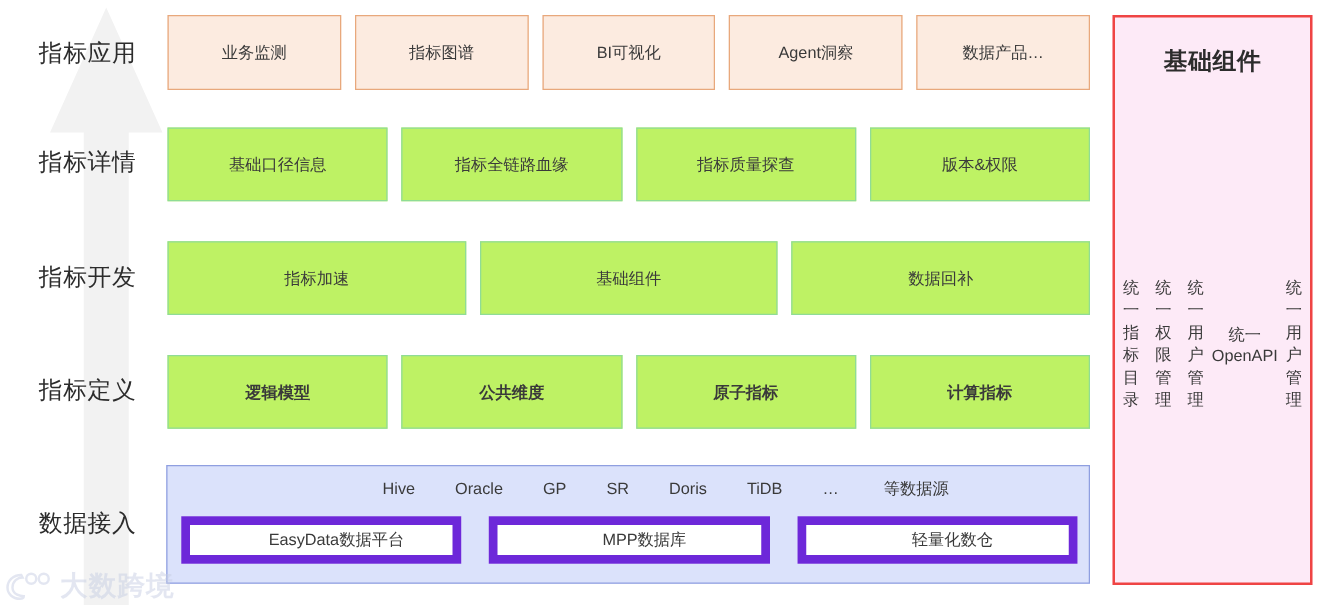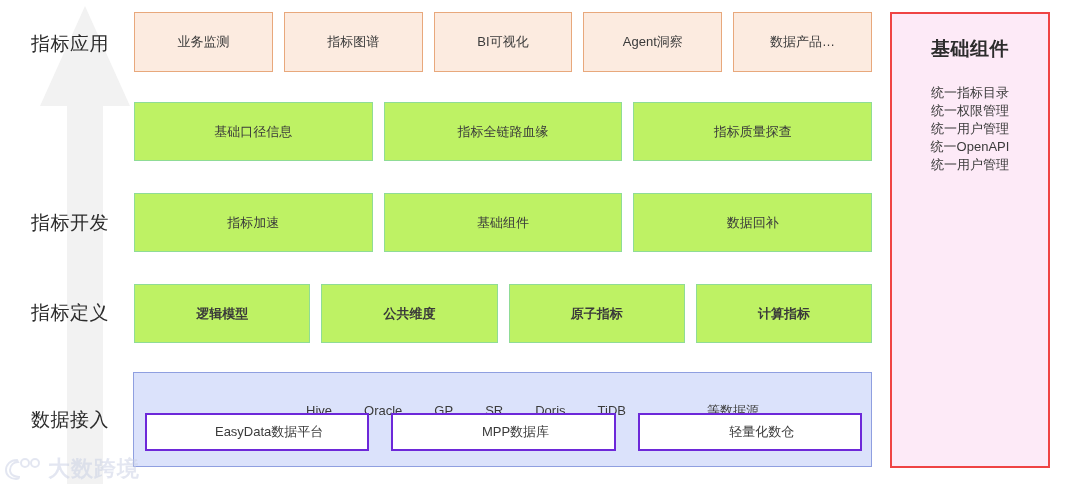--- a/index.html
+++ b/index.html
@@ -92,35 +92,35 @@
     align-items: baseline;
     gap: 32px;
     padding-left: 60px;
     box-sizing: border-box;
   }
   .src-item {
     font-size: 13px;
     color: #3a3a3a;
     white-space: nowrap;
   }
-  .src-item.suffix { margin-left: 4px; margin-top: 20px; }
+  .src-item.suffix { margin-left: 4px; }
 
   .ingest-tiles {
     position: absolute;
     left: 11px;
     top: 40px;
     width: 717px;
     display: flex;
     gap: 22px;
   }
   .tile {
     flex: 1 1 0;
     height: 38px;
     background: #ffffff;
-    border: 2px solid #6d28d9;
+    border: 7px solid #6d28d9;
     box-sizing: border-box;
     display: flex;
     align-items: center;
     justify-content: center;
     font-size: 13px;
     color: #3a3a3a;
     padding-left: 24px;
   }
 
   
@@ -142,22 +142,22 @@
     font-size: 19px;
     font-weight: bold;
     color: #2c2c2c;
     letter-spacing: 0.5px;
   }
   .side-items {
     margin-top: 22px;
     width: 100%;
     flex: 1;
     display: flex;
-    flex-direction: column;
-    justify-content: flex-start;
+    flex-direction: row;
+    justify-content: space-between;
     align-items: center;
     padding-bottom: 0;
     box-sizing: border-box;
   }
   .side-item {
     font-size: 13px;
     color: #3a3a3a;
     text-align: center;
   }
 
@@ -185,36 +185,38 @@
 
 <div id="canvas">
 
   <div class="arrow-wrap">
     <svg width="110" height="484" viewBox="0 0 110 484" xmlns="http://www.w3.org/2000/svg">
       <path d="M55 6 L100 106 L73 106 L73 484 L37 484 L37 106 L10 106 Z" fill="#f2f2f2"></path>
     </svg>
   </div>
 
   <div class="row-label" style="top:34px;">指标应用</div>
+  <div class="row-label" style="top:121px;">指标详情</div>
   <div class="row-label" style="top:213px;">指标开发</div>
   <div class="row-label" style="top:303px;">指标定义</div>
   <div class="row-label" style="top:410px;">数据接入</div>
 
   <div class="layer-row" style="top:12px; height:60px;">
     <div class="cell orange">业务监测</div>
     <div class="cell orange">指标图谱</div>
     <div class="cell orange">BI可视化</div>
     <div class="cell orange">Agent洞察</div>
     <div class="cell orange">数据产品…</div>
   </div>
 
   <div class="layer-row" style="top:102px; height:59px;">
     <div class="cell green">基础口径信息</div>
     <div class="cell green">指标全链路血缘</div>
     <div class="cell green">指标质量探查</div>
+    <div class="cell green">版本&amp;权限</div>
   </div>
 
   <div class="layer-row" style="top:193px; height:59px;">
     <div class="cell green">指标加速</div>
     <div class="cell green">基础组件</div>
     <div class="cell green">数据回补</div>
   </div>
 
   <div class="layer-row" style="top:284px; height:59px;font-weight:bold;">
     <div class="cell green">逻辑模型</div>

